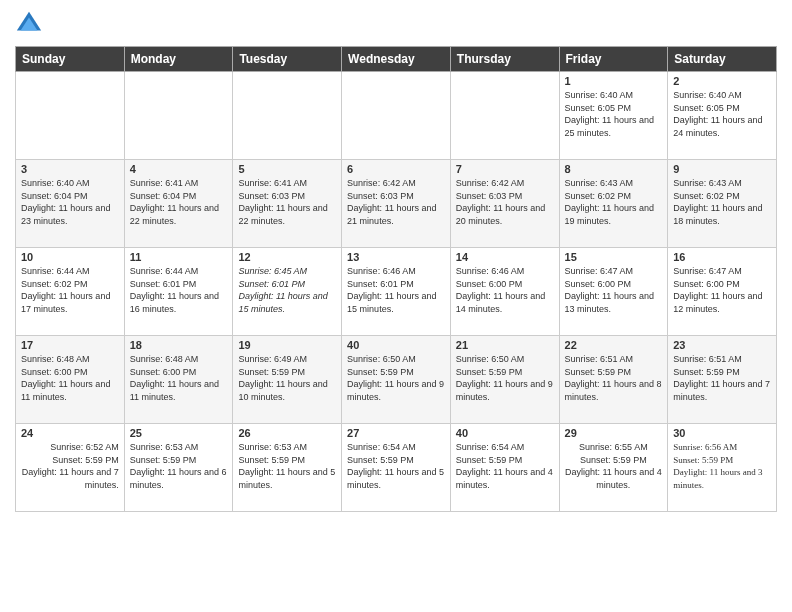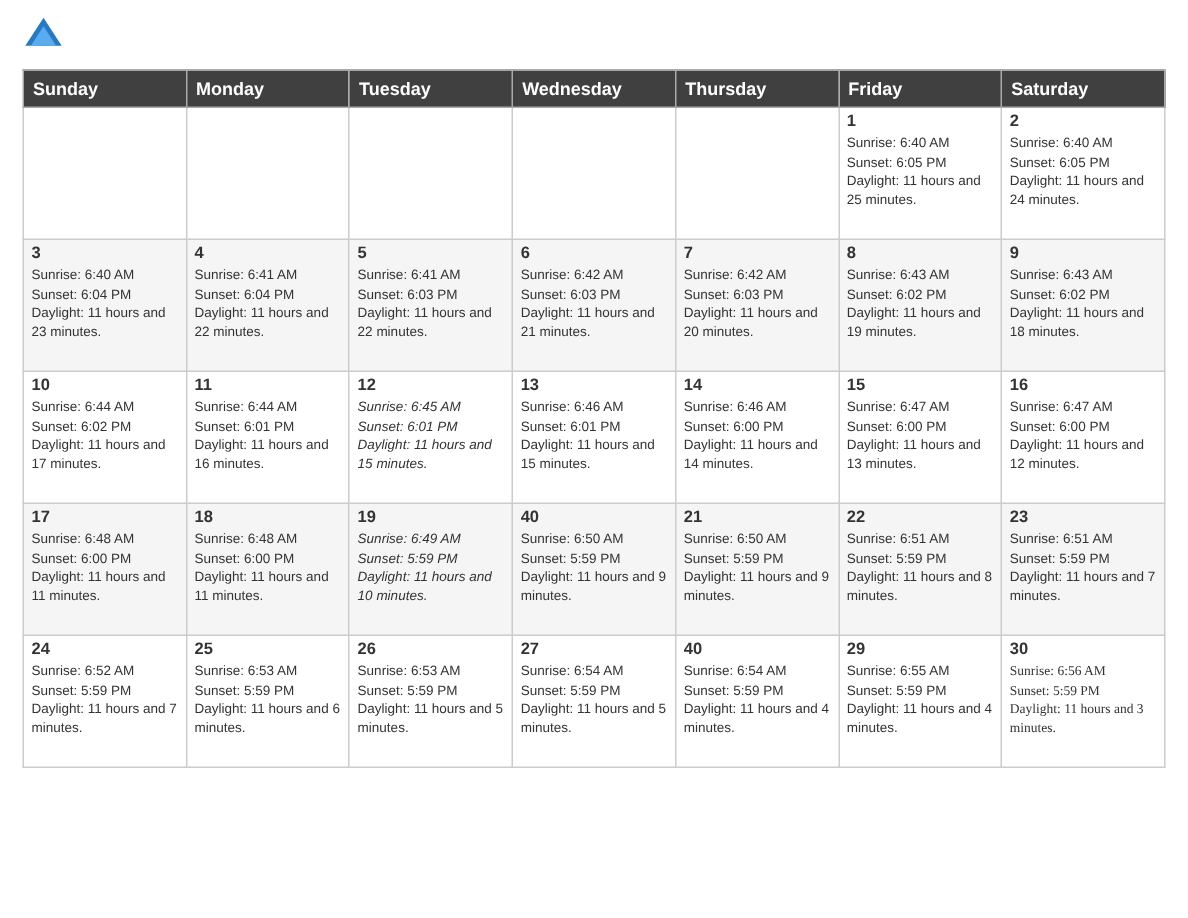--- a/index.html
+++ b/index.html
@@ -246,21 +246,21 @@
 Daylight: 11 hours and 11 minutes.</div>
           </td>
           <td>
             <span class="day-number">18</span>
             <div class="cell-text" style="white-space: pre-line;">Sunrise: 6:48 AM
 Sunset: 6:00 PM
 Daylight: 11 hours and 11 minutes.</div>
           </td>
           <td>
             <span class="day-number">19</span>
-            <div class="cell-text" style="white-space: pre-line; font-style: italic;">Sunrise: 6:49 AM
+            <div class="cell-text" style="white-space: pre-line;">Sunrise: 6:49 AM
 Sunset: 5:59 PM
 Daylight: 11 hours and 10 minutes.</div>
           </td>
           <td>
             <span class="day-number">40</span>
             <div class="cell-text" style="white-space: pre-line;">Sunrise: 6:50 AM
 Sunset: 5:59 PM
 Daylight: 11 hours and 9 minutes.</div>
           </td>
           <td>
@@ -278,21 +278,21 @@
           <td>
             <span class="day-number">23</span>
             <div class="cell-text" style="white-space: pre-line;">Sunrise: 6:51 AM
 Sunset: 5:59 PM
 Daylight: 11 hours and 7 minutes.</div>
           </td>
         </tr>
         <tr>
           <td>
             <span class="day-number">24</span>
-            <div class="cell-text" style="white-space: pre-line;">Sunrise: 6:52 AM
+            <div class="cell-text" style="white-space: pre-line; text-align: right;">Sunrise: 6:52 AM
 Sunset: 5:59 PM
 Daylight: 11 hours and 7 minutes.</div>
           </td>
           <td>
             <span class="day-number">25</span>
             <div class="cell-text" style="white-space: pre-line;">Sunrise: 6:53 AM
 Sunset: 5:59 PM
 Daylight: 11 hours and 6 minutes.</div>
           </td>
           <td>
@@ -308,21 +308,21 @@
 Daylight: 11 hours and 5 minutes.</div>
           </td>
           <td>
             <span class="day-number">40</span>
             <div class="cell-text" style="white-space: pre-line;">Sunrise: 6:54 AM
 Sunset: 5:59 PM
 Daylight: 11 hours and 4 minutes.</div>
           </td>
           <td>
             <span class="day-number">29</span>
-            <div class="cell-text" style="white-space: pre-line;">Sunrise: 6:55 AM
+            <div class="cell-text" style="white-space: pre-line; text-align: center;">Sunrise: 6:55 AM
 Sunset: 5:59 PM
 Daylight: 11 hours and 4 minutes.</div>
           </td>
           <td>
             <span class="day-number">30</span>
             <div class="cell-text" style="white-space: pre-line; font-family: Liberation Serif, serif;">Sunrise: 6:56 AM
 Sunset: 5:59 PM
 Daylight: 11 hours and 3 minutes.</div>
           </td>
         </tr>

